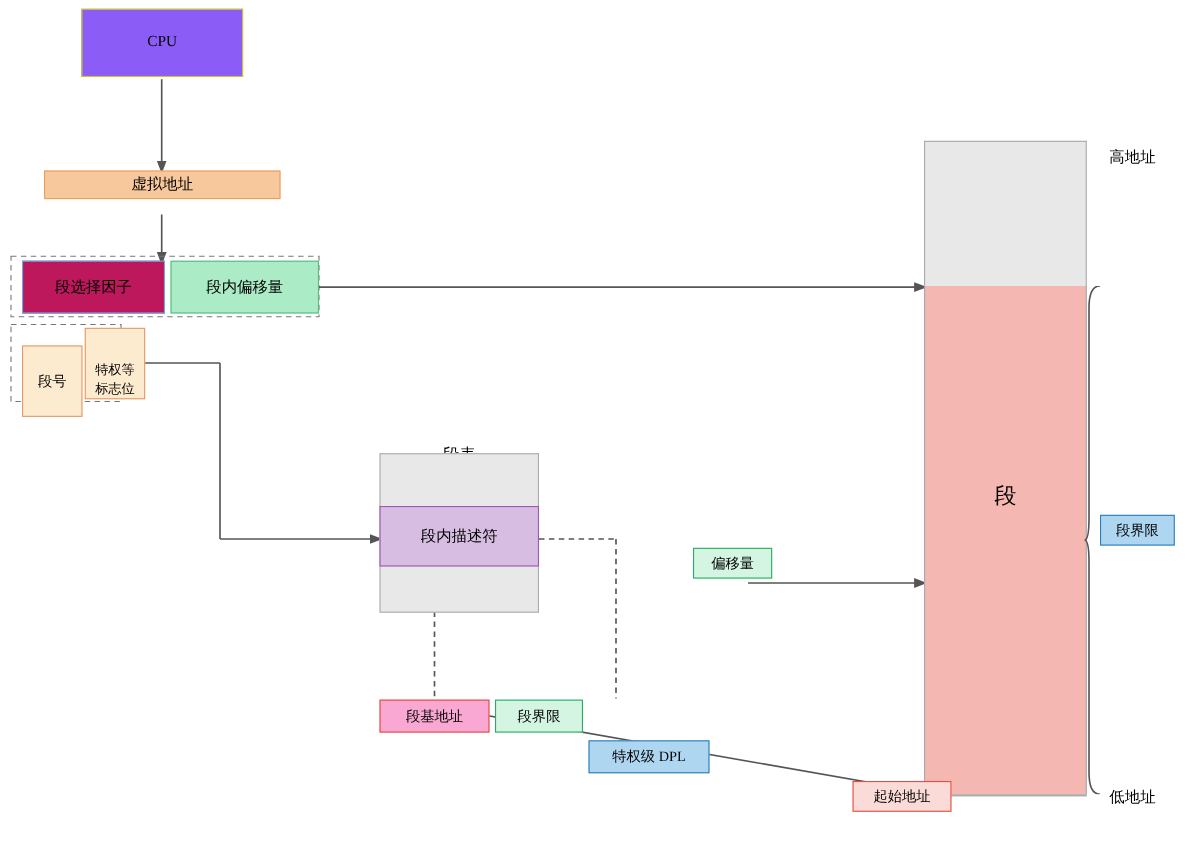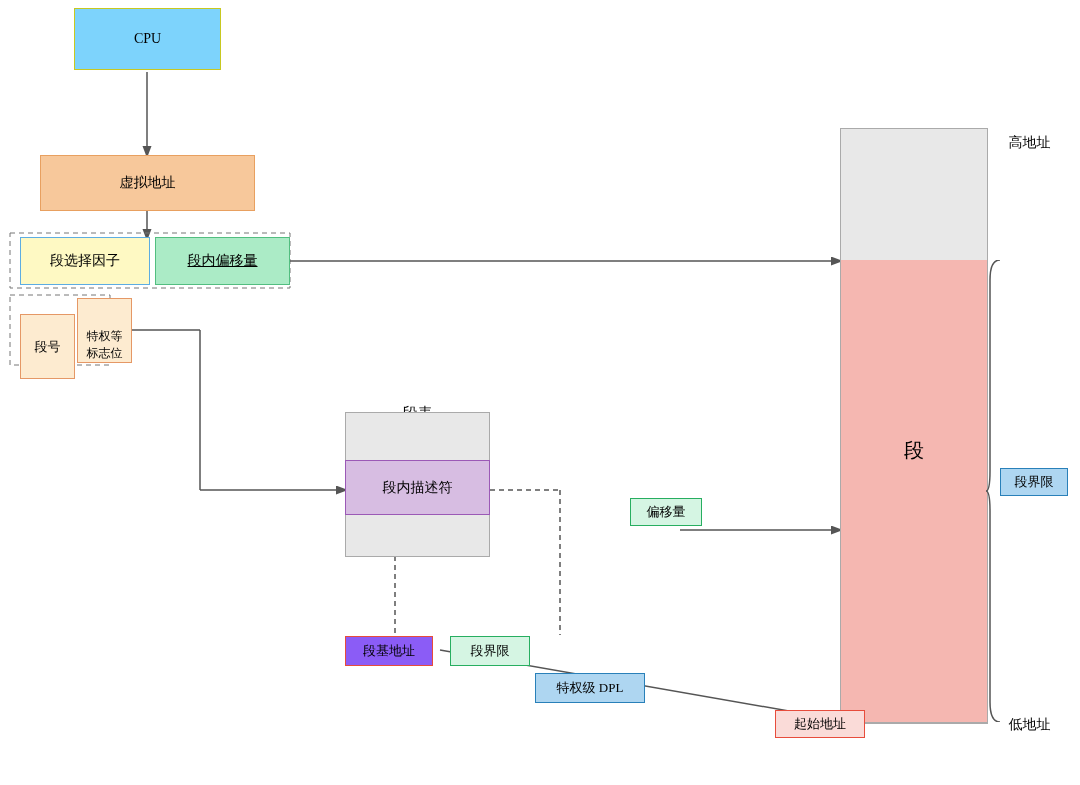--- a/index.html
+++ b/index.html
@@ -67,36 +67,36 @@
     <line x1="490" y1="490" x2="560" y2="490" stroke="#555" stroke-width="1.5" stroke-dasharray="5,4"></line>
     <line x1="560" y1="490" x2="560" y2="635" stroke="#555" stroke-width="1.5" stroke-dasharray="5,4"></line>
 
     <line x1="440" y1="650" x2="840" y2="720" stroke="#555" stroke-width="1.5" marker-end="url(#arrow)"></line>
 
     <line x1="680" y1="530" x2="840" y2="530" stroke="#555" stroke-width="1.5" marker-end="url(#arrow)"></line>
 
   </svg>
 
   <div class="box" style="left:74px;top:8px;width:147px;height:62px;
-              background:#7dd3fc;border:1.5px solid #c8c820;">
+              background:#8b5cf6;border:1.5px solid #c8c820;">
     <span>CPU</span>
   </div>
 
-  <div class="box" style="left:40px;top:155px;width:215px;height:56px;
+  <div class="box" style="left:40px;top:155px;width:215px;height:26px;
               background:#f7c89b;border:1.5px solid #e8a060;">
     <span>虚拟地址</span>
   </div>
 
   <div class="box" style="left:20px;top:237px;width:130px;height:48px;
-              background:#fef9c3;border:1.5px solid #5dade2;justify-content:center;">
+              background:#be185d;border:1.5px solid #5dade2;justify-content:center;">
     <span>段选择因子</span>
   </div>
 
   <div class="box" style="left:155px;top:237px;width:135px;height:48px;
-              background:#abebc6;border:1.5px solid #52be80;text-decoration:underline;">
+              background:#abebc6;border:1.5px solid #52be80;">
     <span>段内偏移量</span>
   </div>
 
   <div class="box" style="left:20px;top:298px;width:55px;height:65px;
               background:#fdebd0;border:1.5px solid #e59866;font-size:13px;margin-top:16px;">
     <span>段号</span>
   </div>
 
   <div class="box" style="left:77px;top:298px;width:55px;height:65px;
               background:#fdebd0;border:1.5px solid #e59866;font-size:12px;white-space:pre-line;align-items:flex-end;">
@@ -111,22 +111,22 @@
 
   <div style="position:absolute;left:345px;top:412px;width:145px;height:145px;
               background:#e8e8e8;border:1.5px solid #aaa;">
   </div>
 
   <div class="box" style="left:345px;top:460px;width:145px;height:55px;
               background:#d7bde2;border:1.5px solid #9b59b6;">
     <span>段内描述符</span>
   </div>
 
-  <div class="box" style="left:345px;top:636px;width:88px;height:30px;
-              background:#8b5cf6;border:1.5px solid #e74c3c;font-size:13px;">
+  <div class="box" style="left:345px;top:636px;width:100px;height:30px;
+              background:#f9a8d4;border:1.5px solid #e74c3c;font-size:13px;">
     <span>段基地址</span>
   </div>
 
   <div class="box" style="left:450px;top:636px;width:80px;height:30px;
               background:#d5f5e3;border:1.5px solid #27ae60;font-size:13px;">
     <span>段界限</span>
   </div>
 
   <div class="box" style="left:535px;top:636px;width:110px;height:30px;
               background:#aed6f1;border:1.5px solid #2980b9;font-size:13px;margin-top:37px;">

